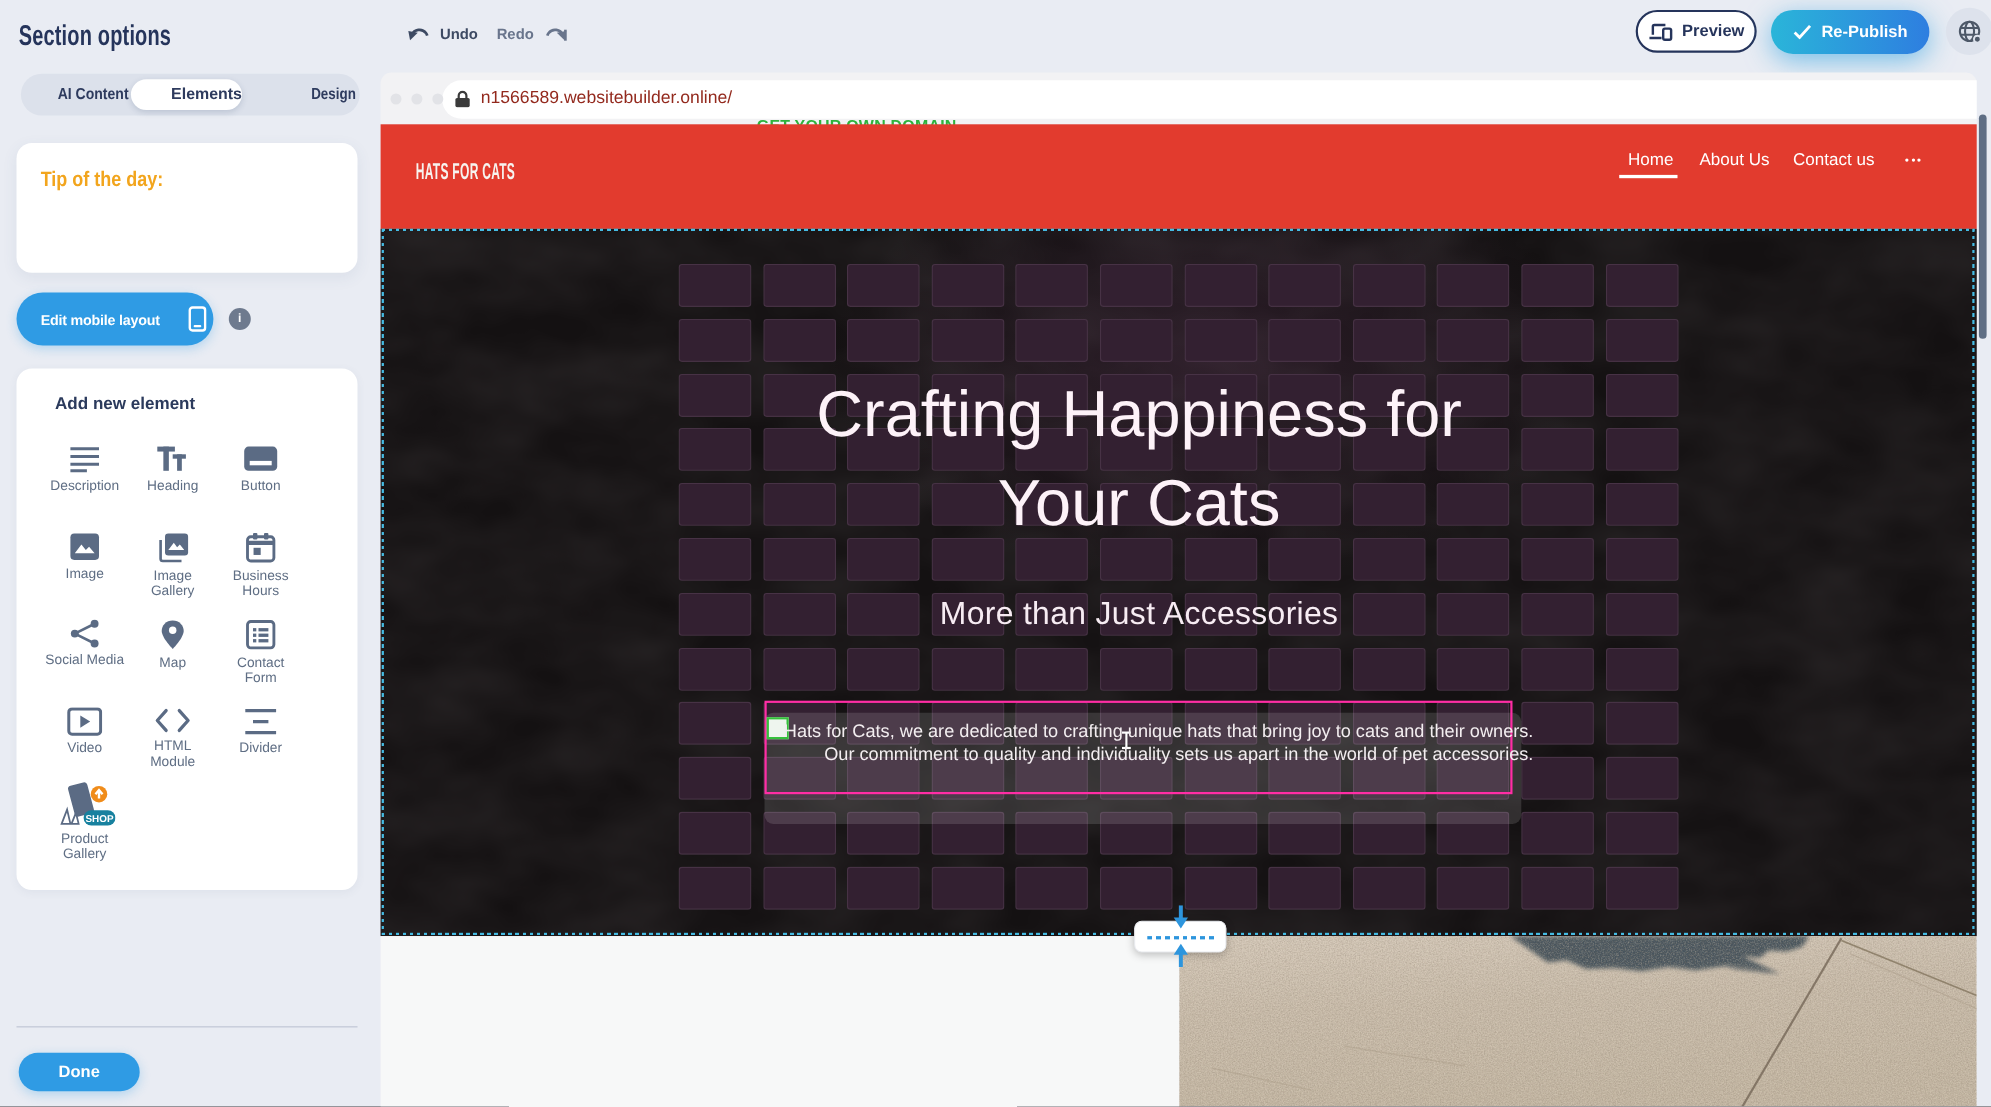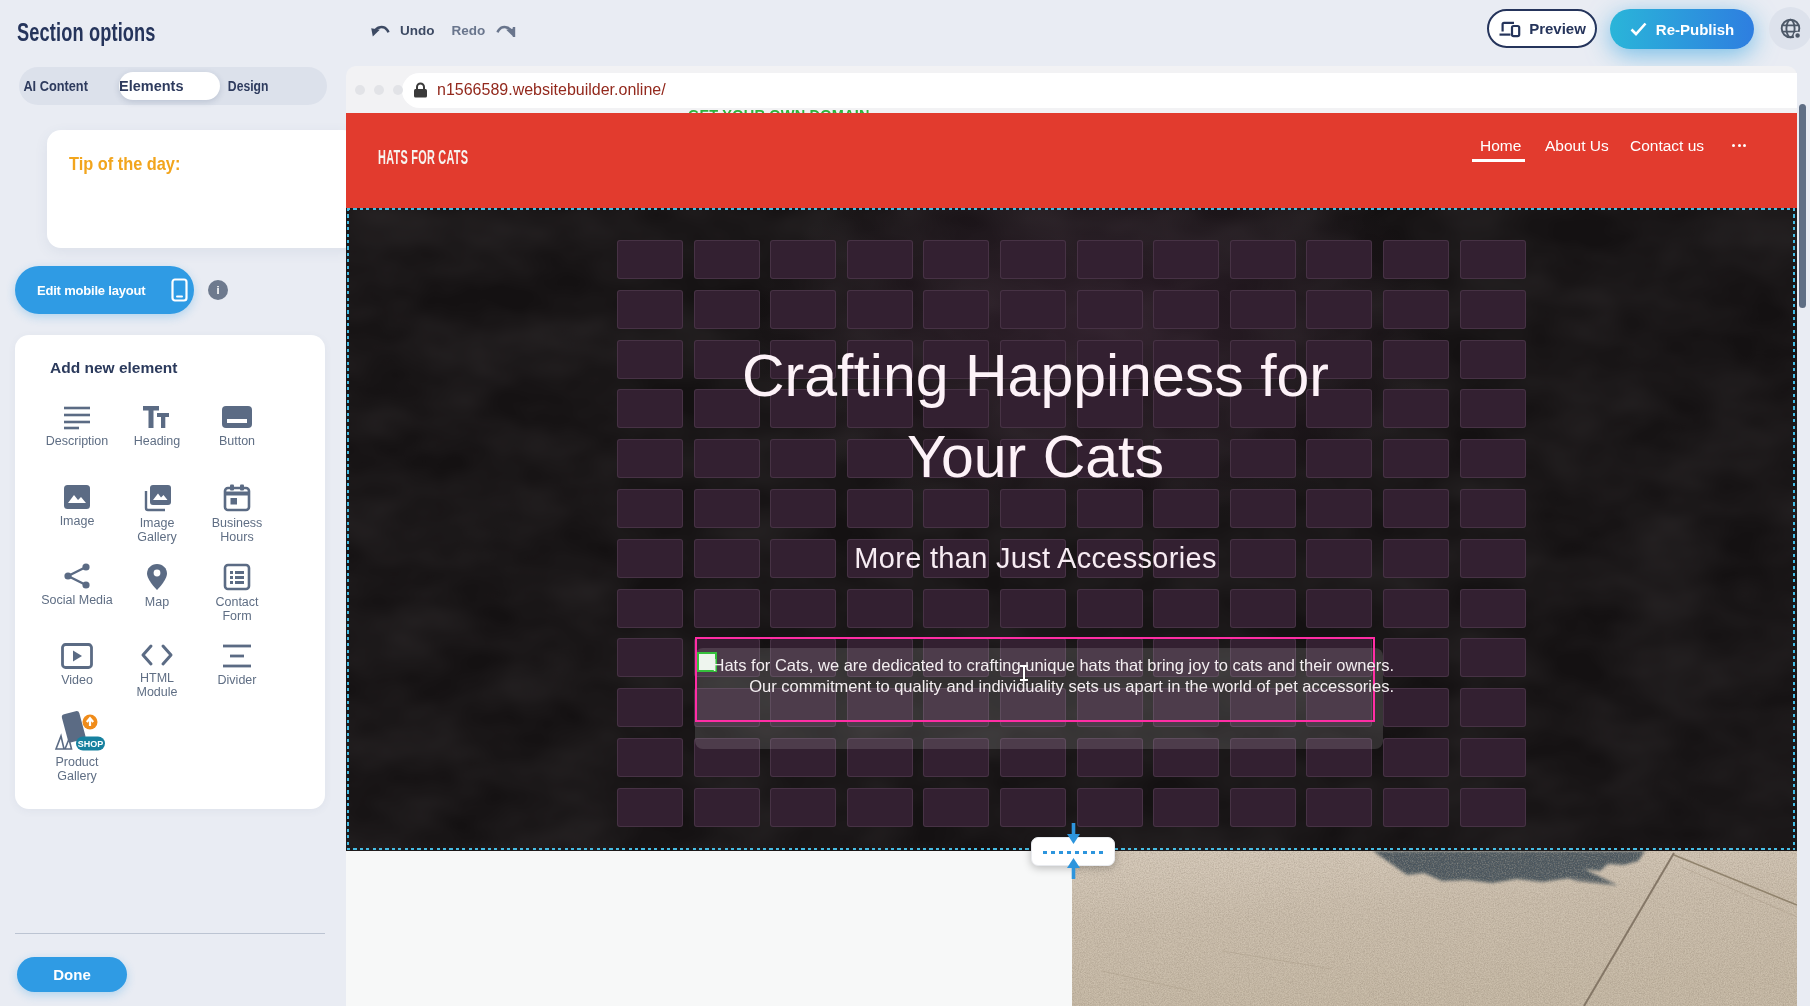--- a/index.html
+++ b/index.html
@@ -9,23 +9,23 @@
 
   
   .title { left:17px; top:17px; font-size:26px; font-weight:bold; color:#25345b; letter-spacing:0.2px; transform:scaleX(0.70); transform-origin:left center; }
   .undoredo { top:20px; left:370px; display:flex; align-items:center; font-size:13.5px; font-weight:bold; color:#3d4a63; }
   .btn-preview { left:1487px; top:9px; width:110px; height:39px; border:2px solid #25345b; border-radius:20px; background:#fff; display:flex; align-items:center; justify-content:center; gap:8px; font-size:15px; font-weight:bold; color:#25345b; }
   .btn-republish { left:1610px; top:9px; width:144px; height:40px; border-radius:21px; background:linear-gradient(90deg,#2ab5d9,#2e7ee0); box-shadow:0 6px 24px rgba(42,160,225,.6); display:flex; align-items:center; justify-content:center; gap:9px; font-size:15px; font-weight:bold; color:#fff; }
   .globe-btn { left:1769px; top:7px; width:43px; height:43px; border-radius:50%; background:#dde2ec; display:flex; align-items:center; justify-content:center; }
 
   
   .tabs { left:19px; top:67px; width:308px; height:38px; background:#dce1eb; border-radius:19px; display:flex; align-items:center; }
-  .tab { flex:1; text-align:left; font-size:14.5px; font-weight:bold; color:#2e3b5e; }
+  .tab { flex:1; text-align:right; font-size:14.5px; font-weight:bold; color:#2e3b5e; }
   .tab.active { position:absolute; left:100px; top:5px; width:101px; height:28px; background:#fff; border-radius:14px; line-height:28px; box-shadow:0 2px 6px rgba(40,60,100,.18); }
-  .tipcard { left:15px; top:130px; width:310px; height:118px; background:#fff; border-radius:14px; box-shadow:0 4px 14px rgba(70,90,130,.08); padding:23px 22px;margin-left:32px; }
+  .tipcard { left:15px; top:130px; width:310px; height:118px; background:#fff; border-radius:14px; box-shadow:0 4px 14px rgba(70,90,130,.08); padding:23px 22px; }
   .tipcard h3 { color:#f2a51d; font-size:19px; font-weight:bold; transform:scaleX(0.86); transform-origin:left center; }
   .tipcard p { margin-top:11px; color:#3f87c9; font-size:12.5px; letter-spacing:-0.3px; line-height:15.5px; width:272px; }
   .edit-mobile { left:15px; top:266px; width:179px; height:48px; background:#2f9be4; border-radius:24px; color:#fff; font-size:13px; letter-spacing:-0.2px; font-weight:bold; display:flex; align-items:center; padding-left:22px; gap:26px; box-shadow:0 3px 10px rgba(47,155,228,.3); }
   .info-circle { left:208px; top:280px; width:20px; height:20px; border-radius:50%; background:#6e7a8e; color:#fff; font-size:11px; font-weight:bold; text-align:center; line-height:20px; }
   .elcard { left:15px; top:335px; width:310px; height:474px; background:#fff; border-radius:14px; box-shadow:0 2px 8px rgba(60,80,120,.06); }
   .elcard h4 { position:absolute; left:35px; top:24px; font-size:15.5px; font-weight:bold; color:#2b3a5c; }
   .el { position:absolute; width:80px; text-align:center; }
   .el svg { display:block; margin:0 auto; }
   .el .lbl { margin-top:4px; font-size:12.5px; color:#5f6e84; line-height:14px; }
   .divline { left:15px; top:933px; width:310px; height:1px; background:#bcc4d2; }

